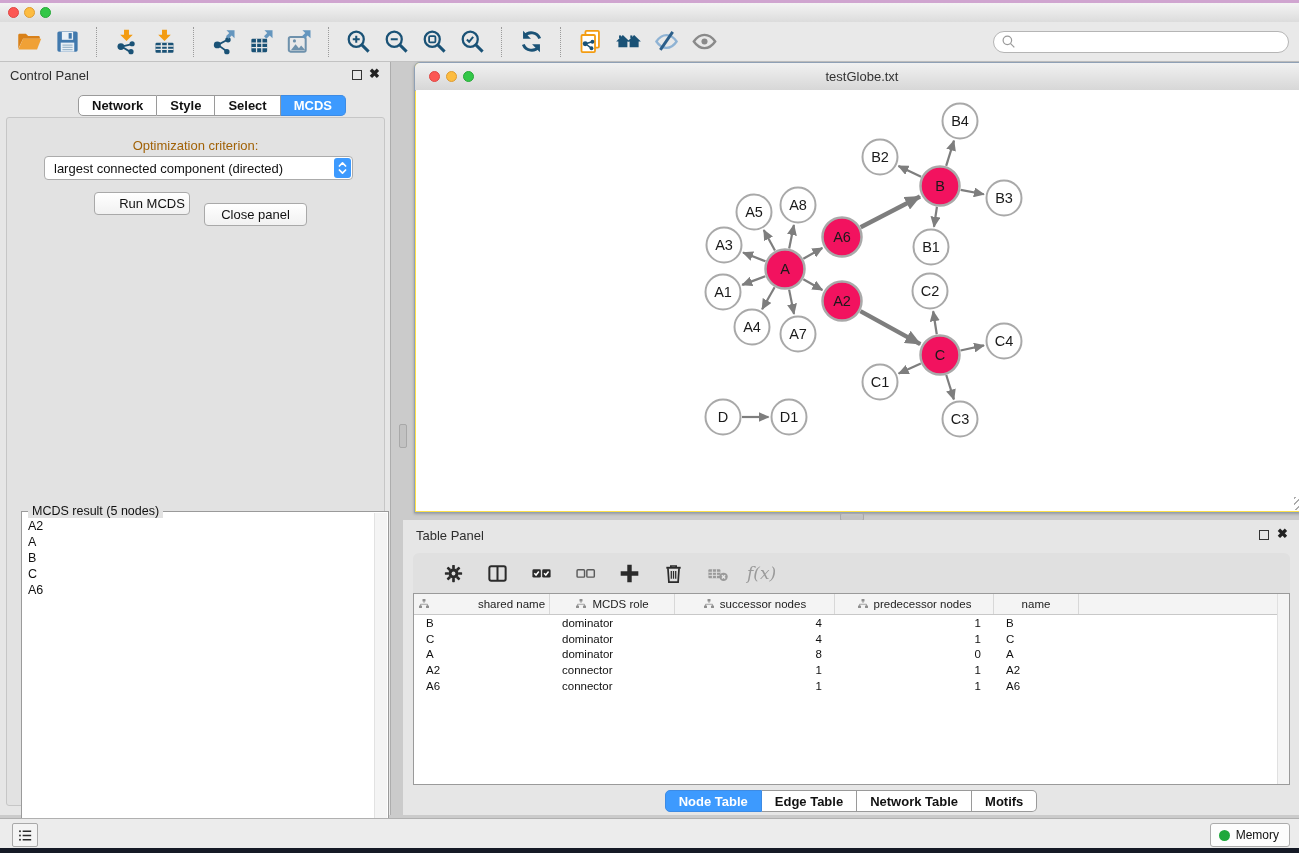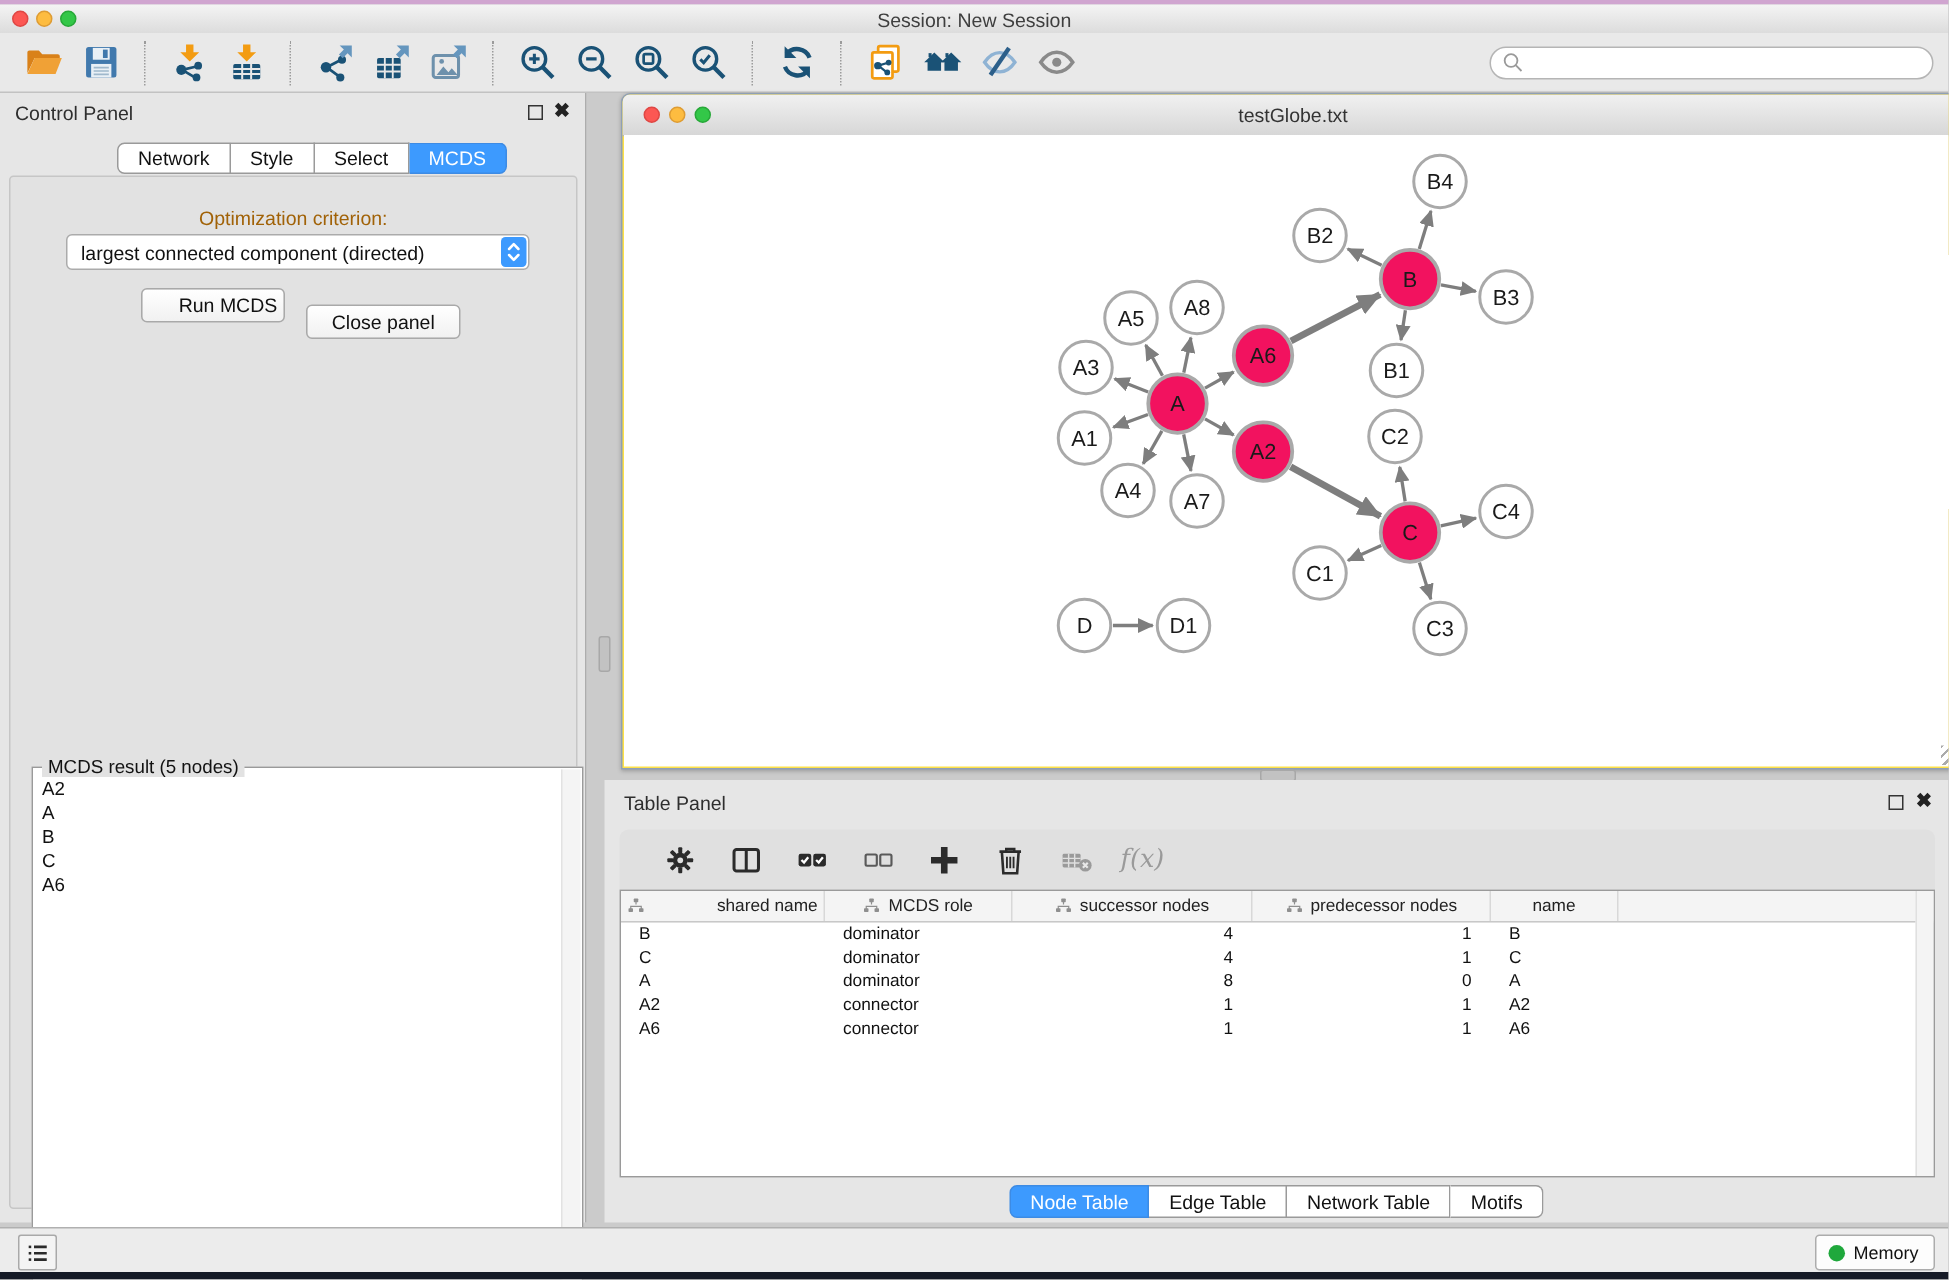--- a/index.html
+++ b/index.html
@@ -29,21 +29,21 @@
   #search-box input{border:none;outline:none;flex:1;font-size:12px;height:16px;
                     font-family:"Liberation Sans",sans-serif;background:transparent;}
   
   #control-panel{left:0;top:62px;width:391px;height:753px;background:#E6E6E6;
                  border-right:1px solid #ADADAD;box-sizing:border-box;}
   .panel-head{position:absolute;left:0;top:0;right:0;height:26px;}
   .panel-head .pt{position:absolute;left:10px;top:6px;font-size:13px;color:#2E2E2E;}
   .ph-float{position:absolute;top:8px;width:10px;height:10px;border:1.6px solid #333;
             box-sizing:border-box;}
   .ph-close{position:absolute;top:4px;font-size:13px;font-weight:bold;color:#222;}
-  .tabstrip{display:flex;height:21px;font-size:13px;}
+  .tabstrip{display:flex;height:21px;font-size:13px;font-weight:bold;}
   .tabstrip .tab{background:#fff;border:1px solid #9A9A9A;border-left:none;
                  color:#111;display:flex;align-items:center;justify-content:center;
                  padding:0 13px;cursor:default;}
   .tabstrip .tab:first-child{border-left:1px solid #9A9A9A;border-radius:5px 0 0 5px;}
   .tabstrip .tab:last-child{border-radius:0 5px 5px 0;}
   .tabstrip .tab.sel{background:#3D9AFE;border-color:#3D8BE4;color:#fff;}
   #cp-tabs{position:absolute;left:78px;top:33px;}
   #cp-body{position:absolute;left:6px;top:55px;width:379px;height:689px;
            border:1px solid #C6C6C6;border-radius:3px;background:#E2E2E2;box-sizing:border-box;}
   #opt-label{position:absolute;left:0;right:0;top:20px;text-align:center;
@@ -117,21 +117,20 @@
   svg{display:block;}
 </style>
 </head>
 <body>
 
 <div id="top-strip" class="abs"></div>
 <div id="titlebar" class="abs">
   <span class="tl red" style="left:8px"></span>
   <span class="tl yel" style="left:24px"></span>
   <span class="tl grn" style="left:40px"></span>
-  <span class="title">Session: New Session</span>
 </div>
 <div id="main-toolbar" class="abs">
   <div id="tb-icons" style="display:flex;align-items:center;">
       <div class="tb-btn">
         <span>
           <svg width="27" height="27" viewBox="0 0 24 24">
             <path d="M2 18.5V6.2C2 5.5 2.5 5 3.2 5h5.6l2 2.2H20c.7 0 1.2.5 1.2 1.2v1.1H6.3L2 18.5z" fill="#D98119"></path>
             <path d="M6.3 9.5H22.4L18.7 19H2z" fill="#F0A136"></path>
           </svg>
         </span>

